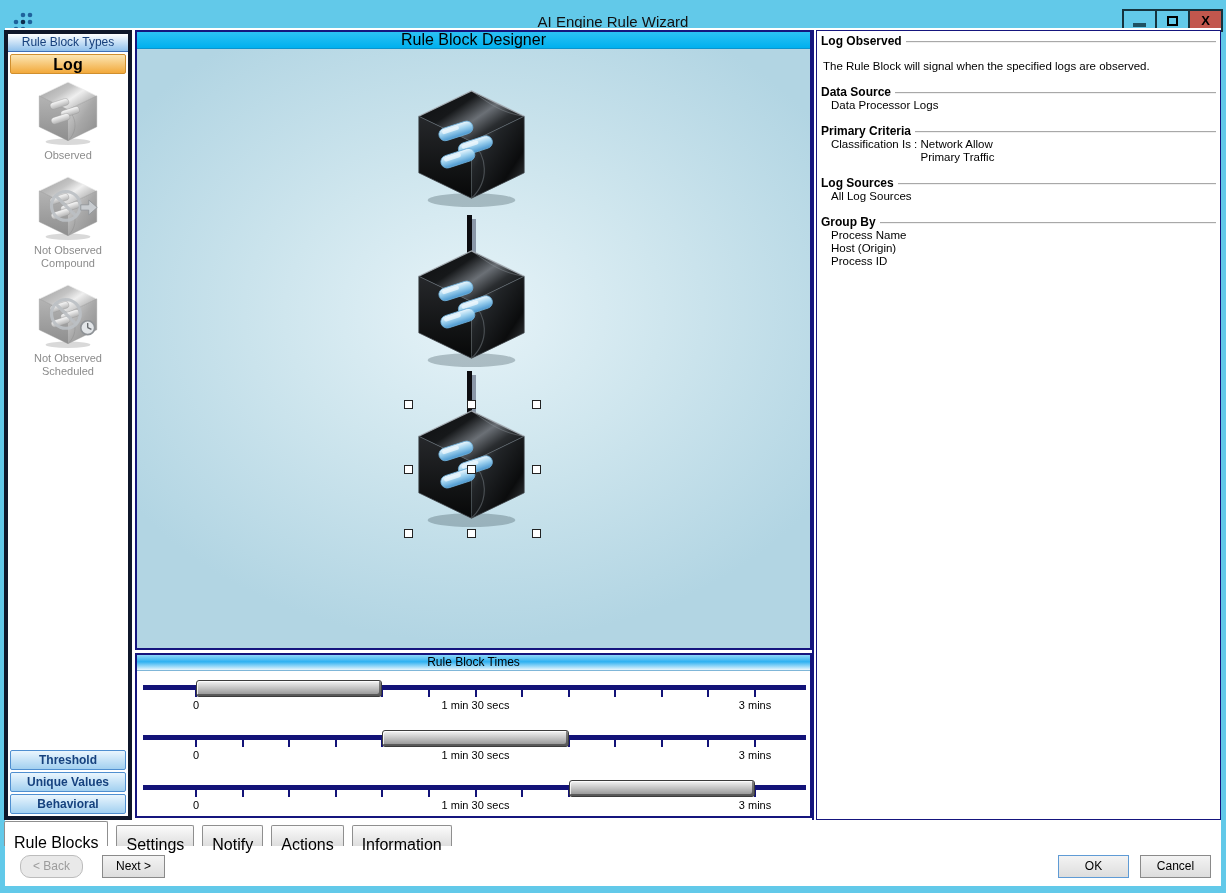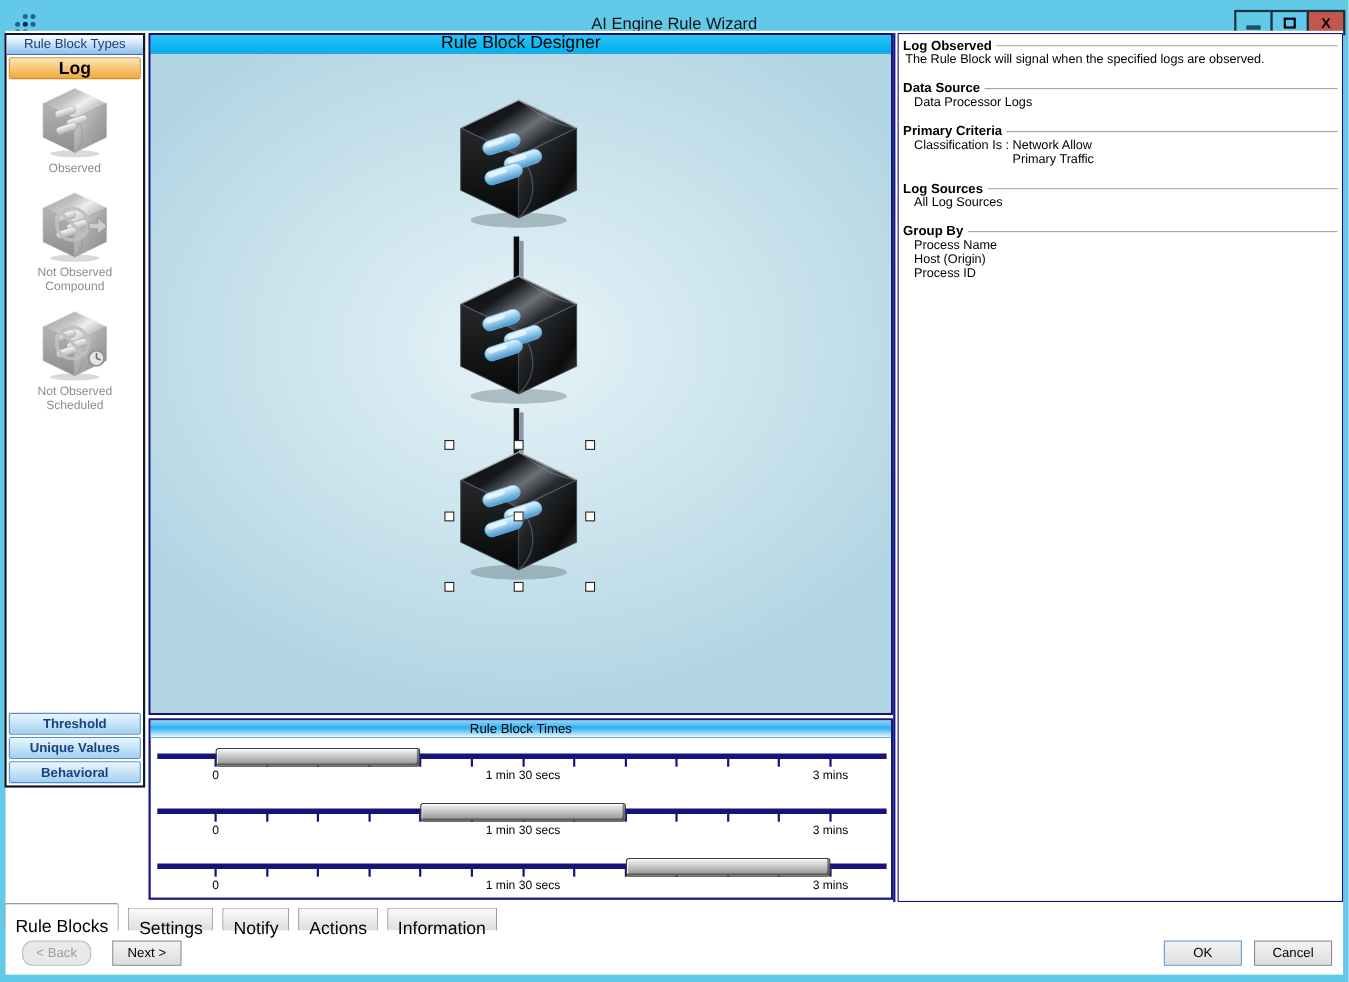--- a/index.html
+++ b/index.html
@@ -17,22 +17,22 @@
   .logo { position:absolute; left:12px; top:2px; }
   .win-controls { position:absolute; right:3px; top:1px; display:flex; }
   .win-btn { width:35px; height:23px; border:2px solid #15333e; margin-left:-2px;
              display:flex; align-items:center; justify-content:center; background:#62c9e9; cursor:default; }
   .win-btn.close { background:#c2574d; font-weight:bold; font-size:13px; }
   .glyph-min { width:13px; height:4px; background:#1d5162; margin-top:8px; }
   .glyph-max { width:11px; height:10px; border:2px solid #000; background:transparent; }
   
   .content-bg { position:absolute; left:5px; top:28px; width:1216px; height:858px; background:#ffffff; }
   
-  .left-panel { position:absolute; left:4px; top:30px; width:128px; height:686px;
-                background:#fff; border:2px solid #0f172a; }
+  .left-panel { position:absolute; left:4px; top:30px; width:128px; height:790px;
+                background:#fff; border:4px solid #0f172a; }
   .left-header { height:18px; line-height:17px; text-align:center; color:#17407c; font-size:12px;
                  background:linear-gradient(#ffffff,#8fc0ec); border-bottom:1px solid #3f6fb5; }
   .log-btn { margin:2px; height:20px; line-height:19px; text-align:center; font-weight:bold; font-size:16px;
              background:linear-gradient(#fce6b4,#f2a93b); border:1px solid #d08f2e; border-radius:2px; }
   .log-items { margin-top:6px; display:flex; flex-direction:column; align-items:center; }
   .log-item { display:flex; flex-direction:column; align-items:center; margin-bottom:13px; width:110px; }
   .type-icon { width:64px; height:66px; }
   .type-caption { margin-top:3px; color:#8c8c8c; font-size:11px; line-height:13px; text-align:center; }
   .type-sections { position:absolute; left:2px; right:2px; bottom:2px; }
   .type-btn { height:20px; line-height:19px; text-align:center; font-weight:bold; font-size:12px; color:#16427e;
@@ -358,21 +358,21 @@
 </div>
 
 <div class="summary-sep"></div>
 <div class="summary">
   <div class="summary-body" id="summary-body">
       <div class="s-section">
         <div class="s-head">
           <span>Log Observed</span>
           <div class="rule-line"></div>
         </div>
-        <div class="s-line" style="padding-left: 2px;">The Rule Block will signal when the specified logs are observed.</div>
+        <div class="s-line" style="padding-left: 2px; margin-top: 12px;">The Rule Block will signal when the specified logs are observed.</div>
       </div>
       <div class="s-section">
         <div class="s-head">
           <span>Data Source</span>
           <div class="rule-line"></div>
         </div>
         <div class="s-line" style="padding-left: 10px;">Data Processor Logs</div>
       </div>
       <div class="s-section">
         <div class="s-head">

